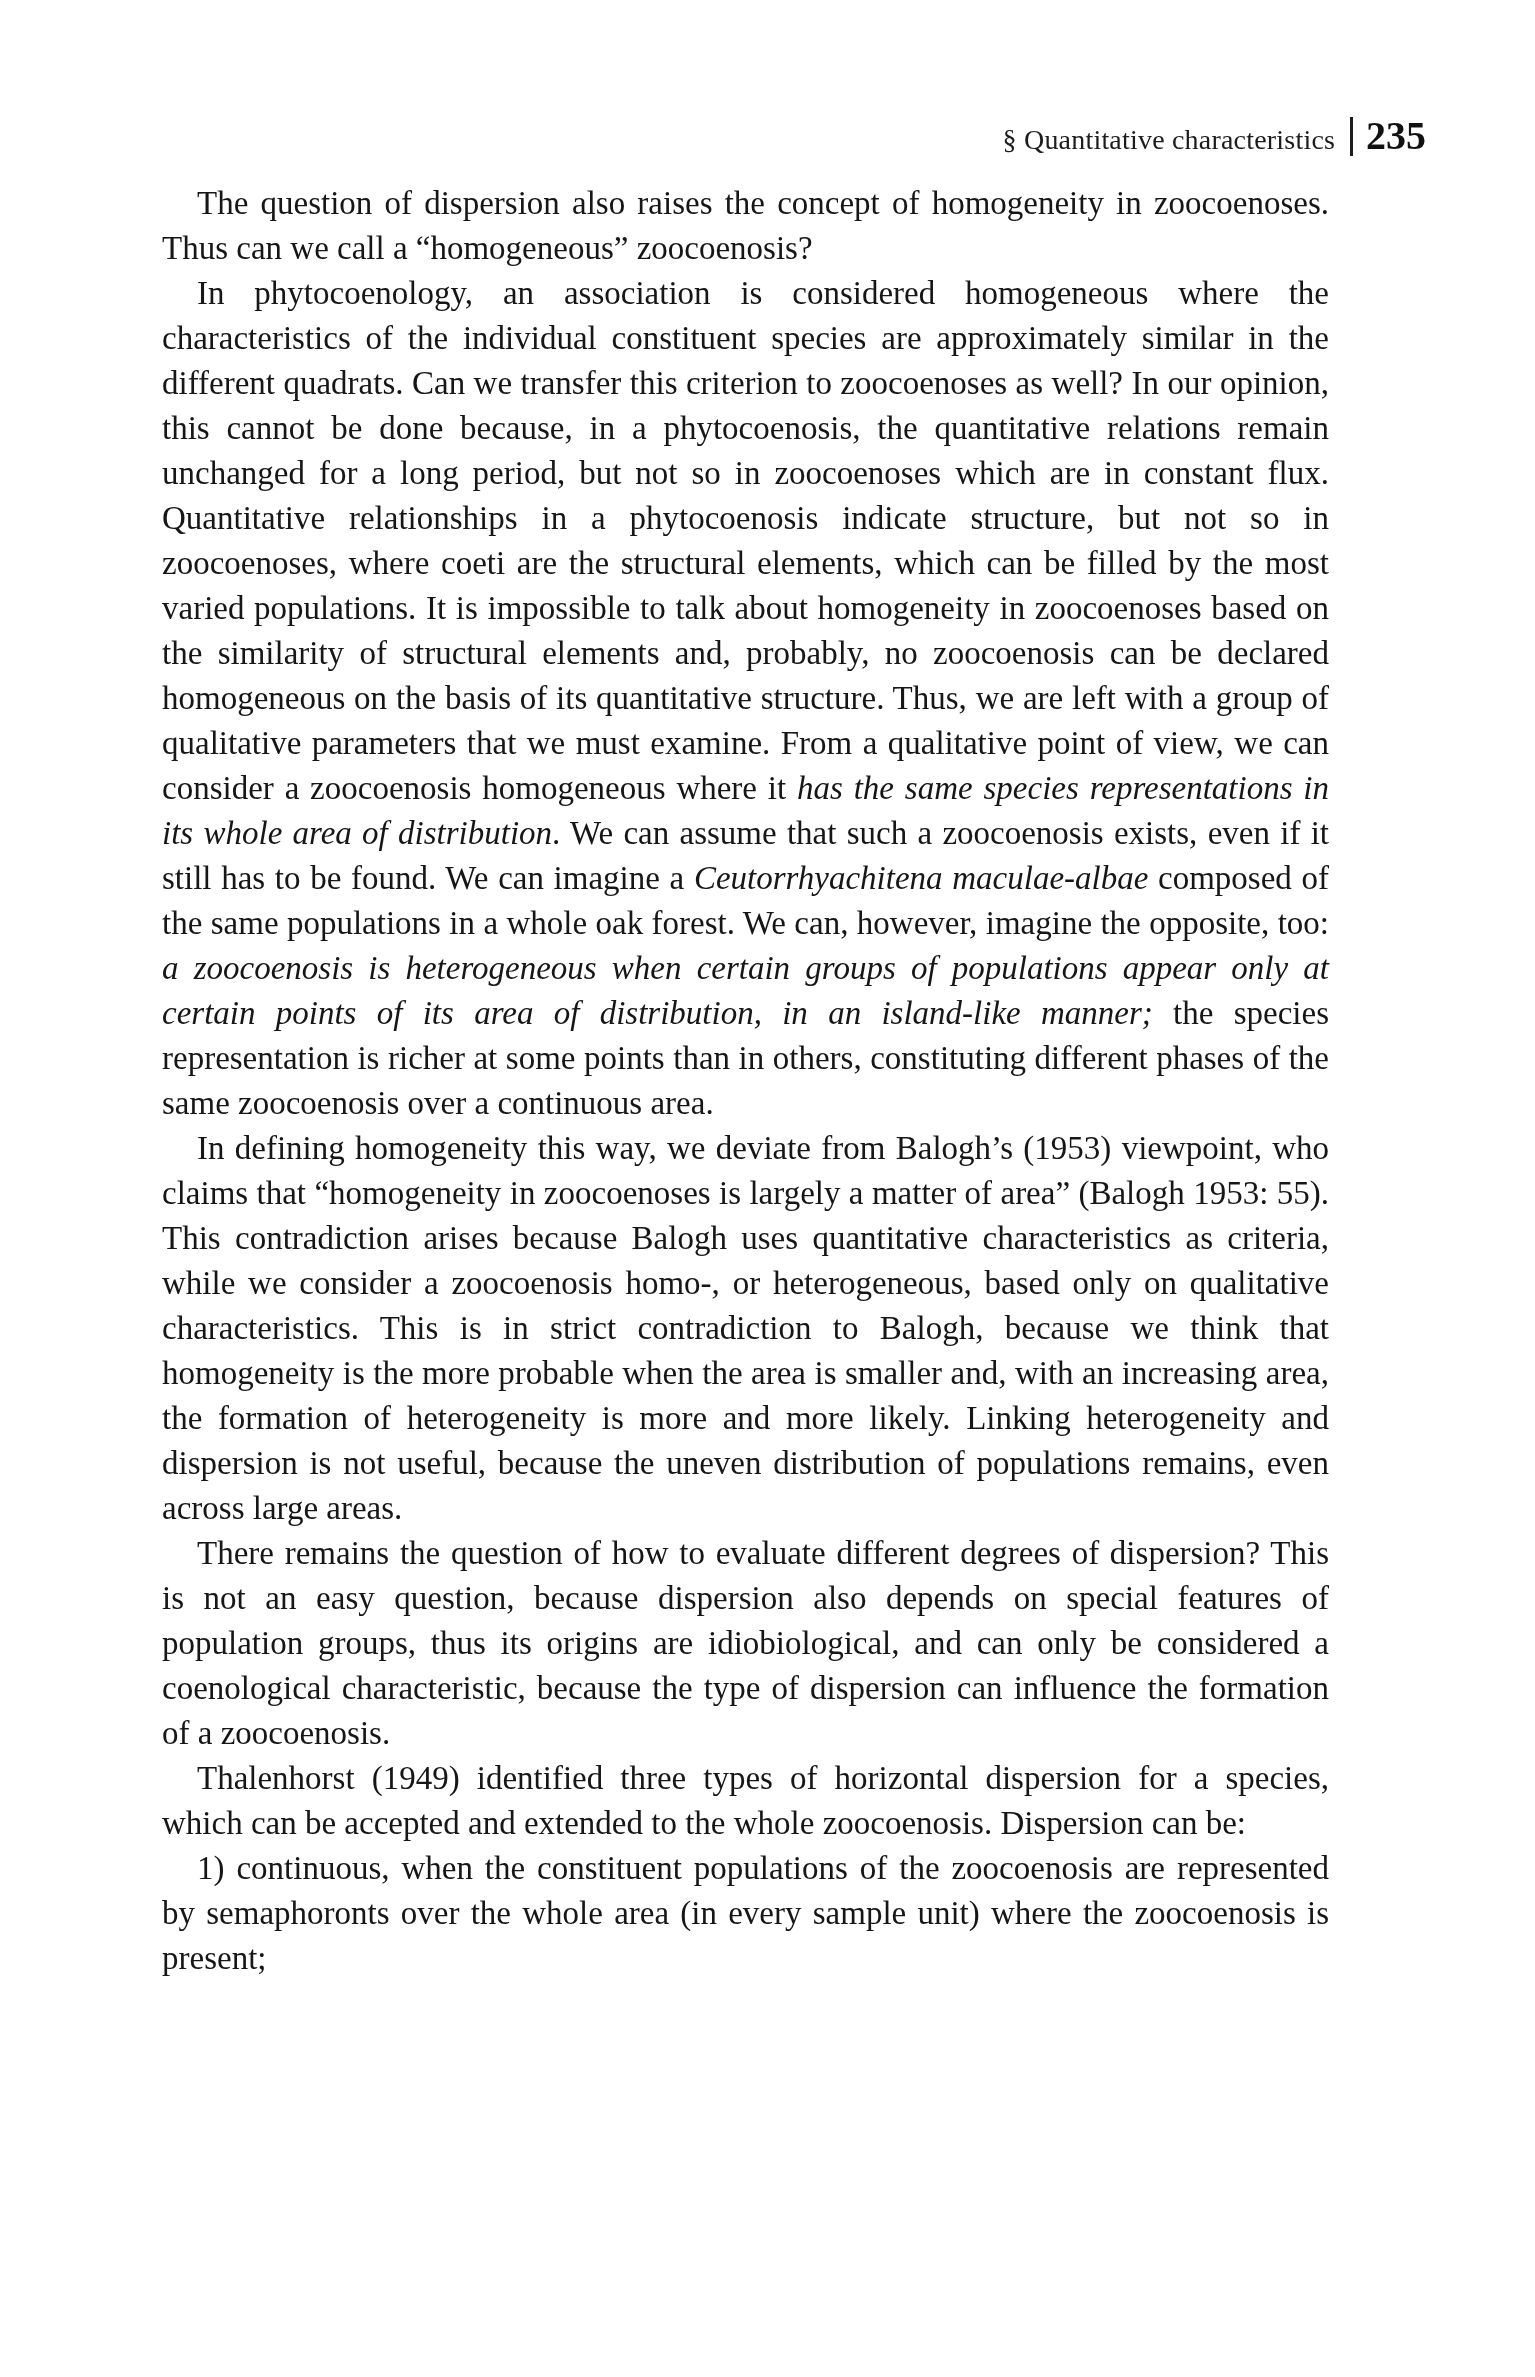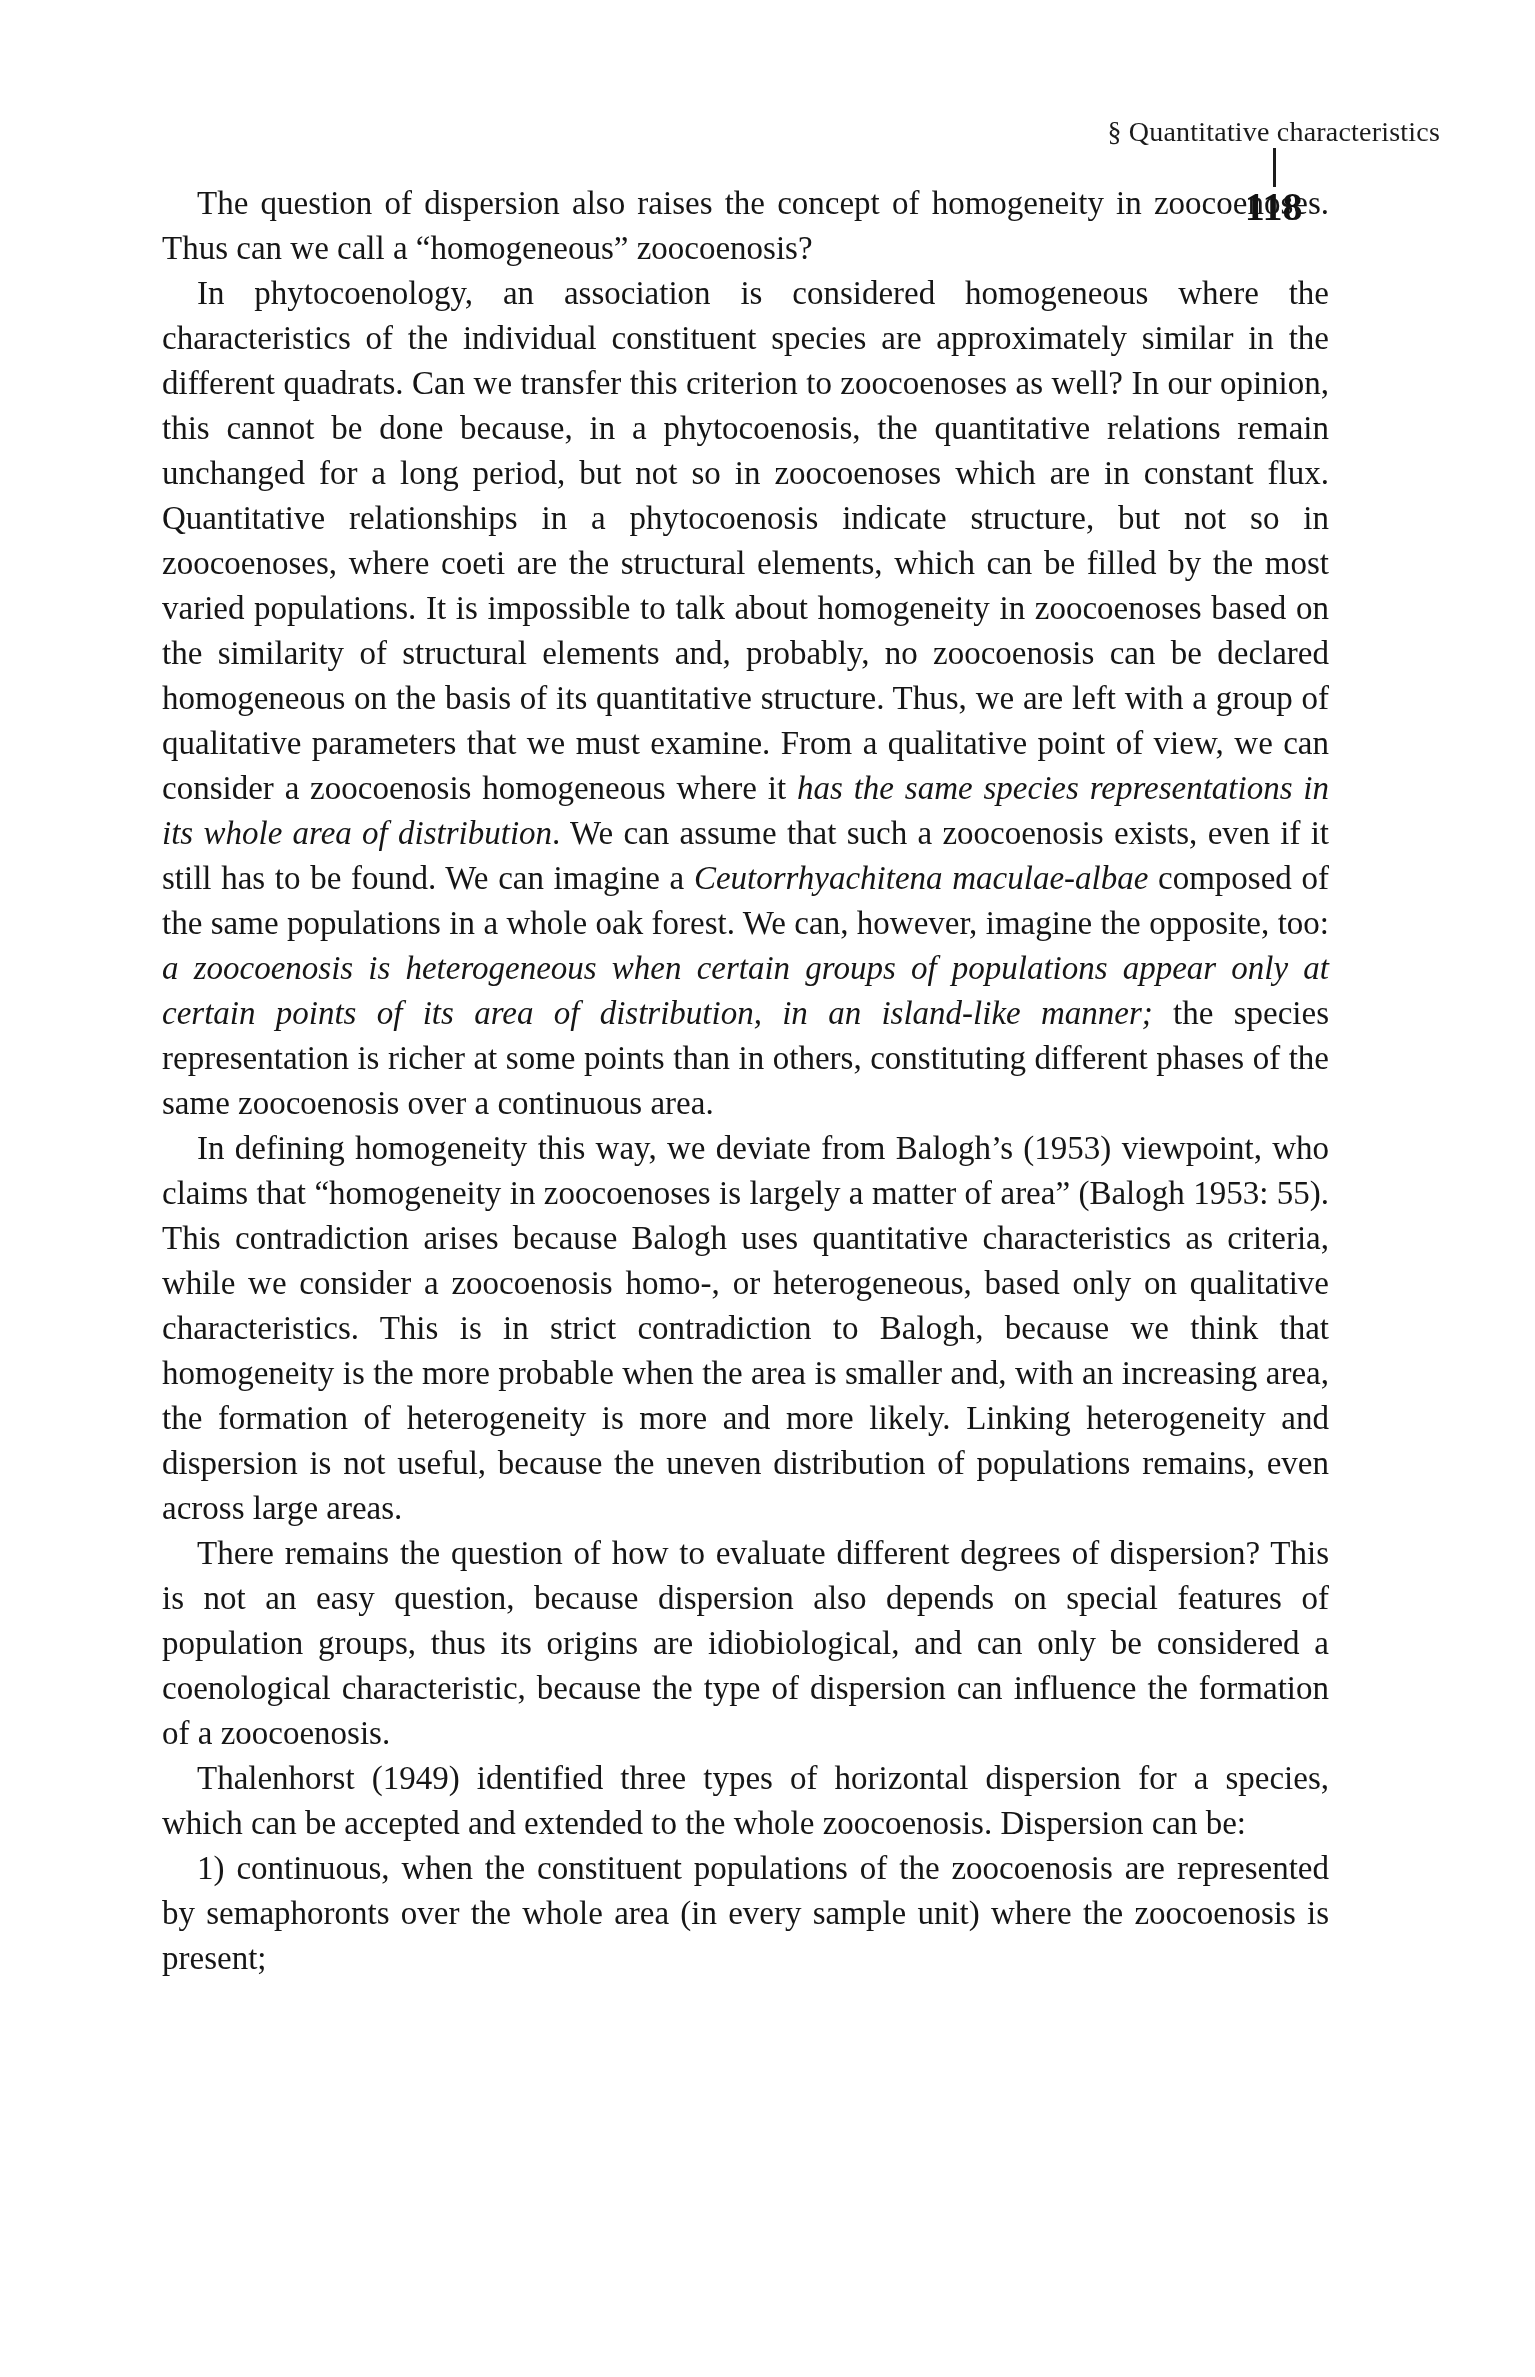--- a/index.html
+++ b/index.html
@@ -12,24 +12,23 @@
     width: 1536px;
     height: 2377px;
     background: #ffffff;
     overflow: hidden;
     font-family: "Liberation Serif", serif;
     color: #161616;
   }
   .running-header {
     position: absolute;
     top: 116px;
-    right: 96px;
+    right: 110px;
     display: flex;
-    align-items: center;
-    flex-direction: column;
+    align-items: flex-end;
   }
   .running-header .section-title {
     font-size: 28px;
     letter-spacing: 0.2px;
     color: #1c1c1c;
     white-space: nowrap;
   }
   .running-header .divider {
     width: 2.5px;
     height: 39px;
@@ -61,21 +60,21 @@
   }
 </style>
 </head>
 <body>
 
 <div class="page">
 
   <div class="running-header">
     <span class="section-title">§ Quantitative characteristics</span>
     <span class="divider"></span>
-    <span class="folio">118</span>
+    <span class="folio">235</span>
   </div>
 
   <div class="body-text">
     <p><span>The question of dispersion also raises the concept of homogeneity in zoocoenoses. Thus can we call a “homogeneous” zoocoenosis?</span></p>
     <p><span>In phytocoenology, an association is considered homogeneous where the characteristics of the individual constituent species are approximately similar in the different quadrats. Can we transfer this criterion to zoocoenoses as well? In our opinion, this cannot be done because, in a phytocoenosis, the quantitative relations remain unchanged for a long period, but not so in zoocoenoses which are in constant flux. Quantitative relationships in a phytocoenosis indicate structure, but not so in zoocoenoses, where coeti are the structural elements, which can be filled by the most varied populations. It is impossible to talk about homogeneity in zoocoenoses based on the similarity of structural elements and, probably, no zoocoenosis can be declared homogeneous on the basis of its quantitative structure. Thus, we are left with a group of qualitative parameters that we must examine. From a qualitative point of view, we can consider a zoocoenosis homogeneous where it </span><i>has the same species representations in its whole area of distribution</i><span>. We can assume that such a zoocoenosis exists, even if it still has to be found. We can imagine a </span><i>Ceutorrhyachitena maculae-albae</i><span> composed of the same populations in a whole oak forest. We can, however, imagine the opposite, too: </span><i>a zoocoenosis is heterogeneous when certain groups of populations appear only at certain points of its area of distribution, in an island-like manner;</i><span> the species representation is richer at some points than in others, constituting different phases of the same zoocoenosis over a continuous area.</span></p>
     <p><span>In defining homogeneity this way, we deviate from Balogh’s (1953) viewpoint, who claims that “homogeneity in zoocoenoses is largely a matter of area” (Balogh 1953: 55). This contradiction arises because Balogh uses quantitative characteristics as criteria, while we consider a zoocoenosis homo-, or heterogeneous, based only on qualitative characteristics. This is in strict contradiction to Balogh, because we think that homogeneity is the more probable when the area is smaller and, with an increasing area, the formation of heterogeneity is more and more likely. Linking heterogeneity and dispersion is not useful, because the uneven distribution of populations remains, even across large areas.</span></p>
     <p><span>There remains the question of how to evaluate different degrees of dispersion? This is not an easy question, because dispersion also depends on special features of population groups, thus its origins are idiobiological, and can only be considered a coenological characteristic, because the type of dispersion can influence the formation of a zoocoenosis.</span></p>
     <p><span>Thalenhorst (1949) identified three types of horizontal dispersion for a species, which can be accepted and extended to the whole zoocoenosis. Dispersion can be:</span></p>
     <p><span>1) continuous, when the constituent populations of the zoocoenosis are represented by semaphoronts over the whole area (in every sample unit) where the zoocoenosis is present;</span></p>
   </div>

